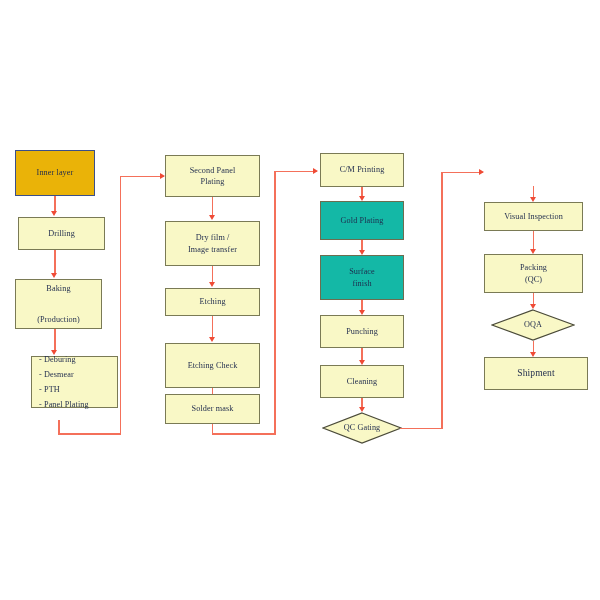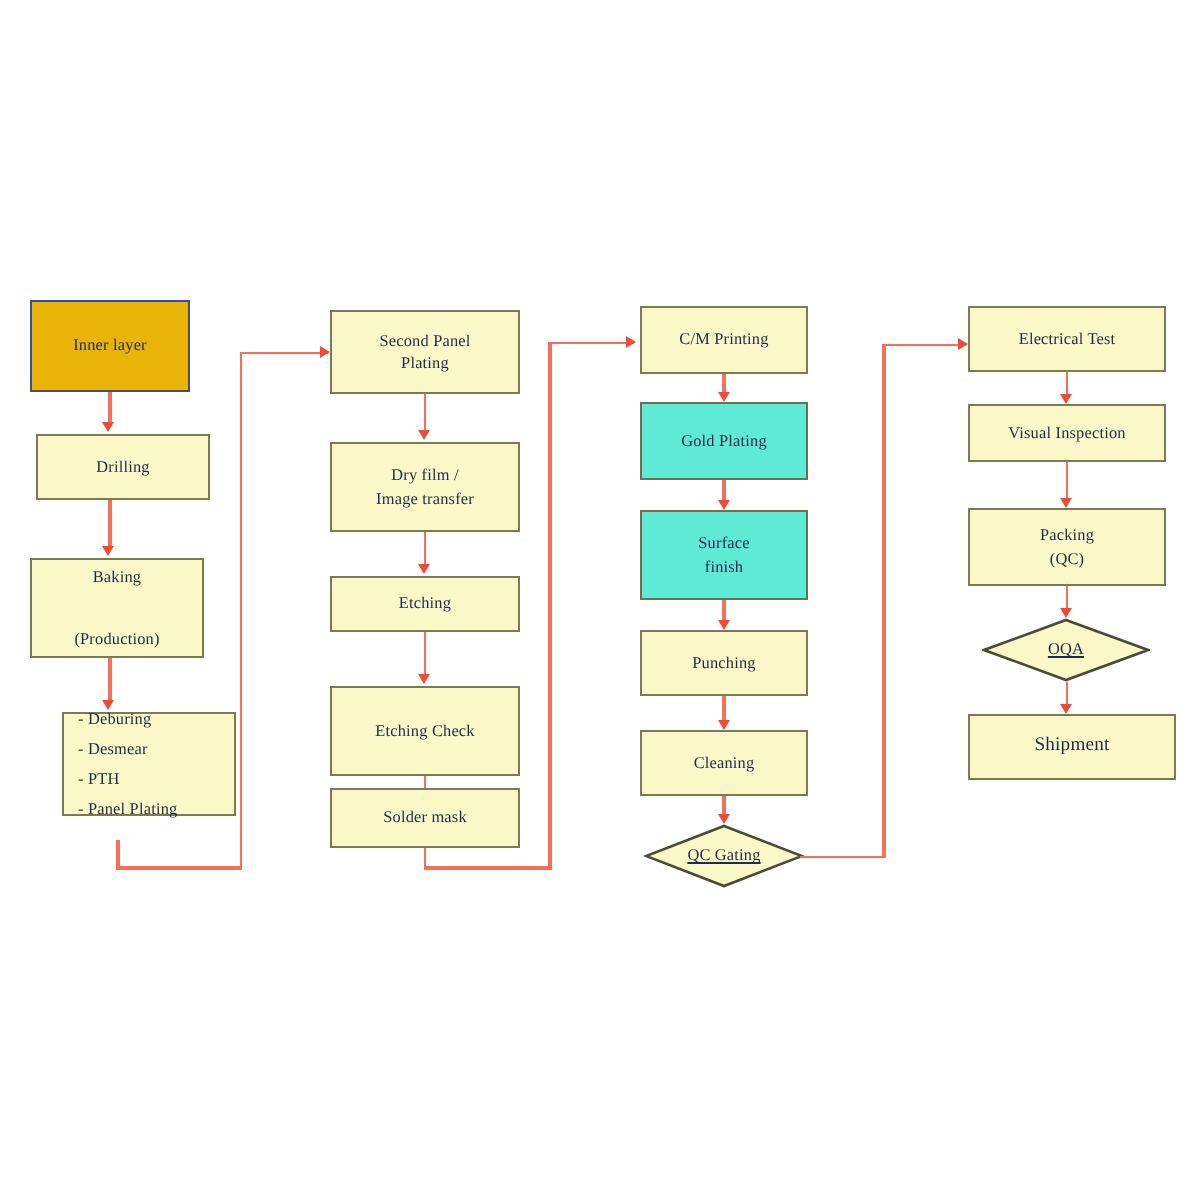--- a/index.html
+++ b/index.html
@@ -27,21 +27,21 @@
     color: #1f2b4d;
     line-height: 1.35;
     letter-spacing: .1px;
   }
   .node.box {
     border: 1.4px solid #7a7a55;
     background: #f9f8c6;
     font-size: 8.2px;
   }
   .node.box.teal {
-    background: #5eead4;
+    background: #14b8a6;
     border-color: #6d6d4f;
   }
   .node.box.teal-blue {
     background: #eab308;
     border-color: #3a4f8a;
   }
   .node.box.left-align {
     align-items: flex-start;
     text-align: left;
     padding-left: 7px;
@@ -59,21 +59,20 @@
     font-size: 8.2px;
   }
   .node.diamond .dshape {
     position: absolute;
     inset: 0;
   }
   .node.diamond .dlabel {
     position: relative;
     z-index: 2;
     color: #1f2b4d;
-    text-decoration: underline;
   }
 
   
   .conn {
     position: absolute;
     background: #f4705a;
   }
   .conn.h { height: 1.6px; }
   .conn.v { width: 1.6px; }
   .arrow {
@@ -199,23 +198,20 @@
       <polygon points="40,1 79,16 40,31 1,16" fill="#f9f8c6" stroke="#4a4a38" stroke-width="1.3"></polygon>
     </svg>
     <span class="dlabel">QC Gating</span>
   </div>
 
   <div class="conn h" style="left:400px; top:427.5px; width:43px;"></div>
   <div class="conn v" style="left:441px; top:172px; height:256px;"></div>
   <div class="conn h" style="left:441px; top:171.5px; width:42px;"></div>
   <div class="arrow right" style="left:479px; top:168.8px;"></div>
 
-  <div class="node box" style="left:484px; top:153px; width:99px; height:33px;">
-    <span class="ln">Electrical Test</span>
-  </div>
   <div class="conn v" style="left:532.7px; top:186px; height:13px;"></div>
   <div class="arrow down" style="left:530.1px; top:197px;"></div>
 
   <div class="node box" style="left:484px; top:202px; width:99px; height:29px;">
     <span class="ln">Visual Inspection</span>
   </div>
   <div class="conn v" style="left:532.7px; top:231px; height:19px;"></div>
   <div class="arrow down" style="left:530.1px; top:249px;"></div>
 
   <div class="node box" style="left:484px; top:254px; width:99px; height:39px;">

